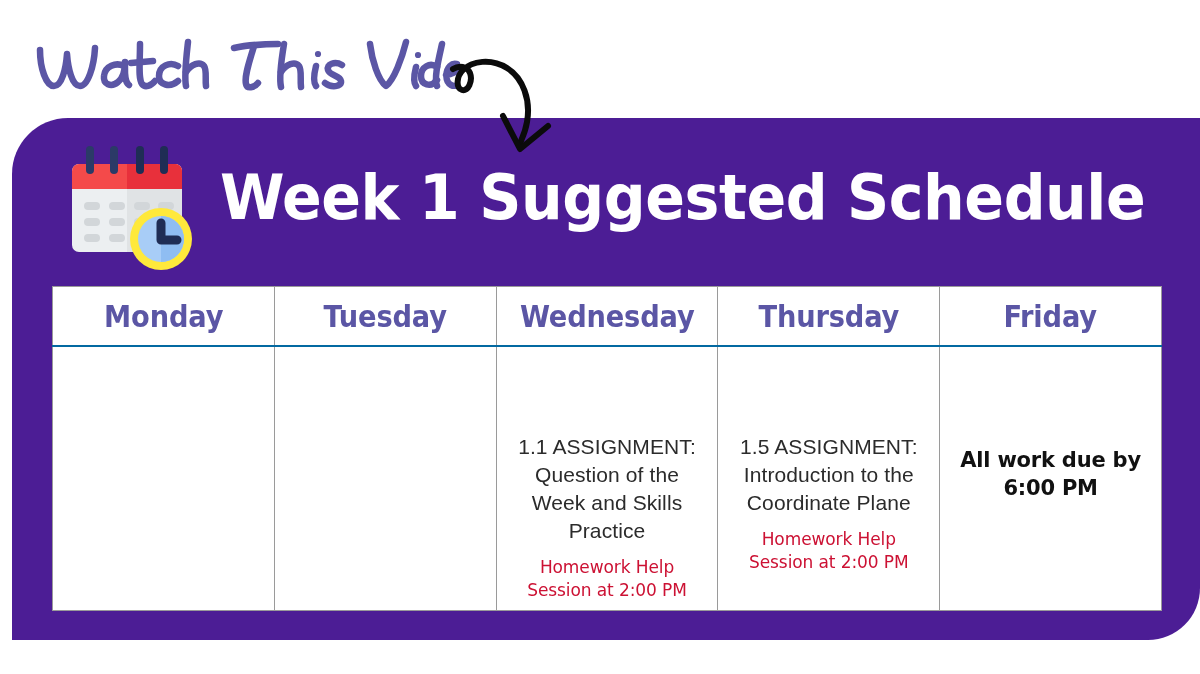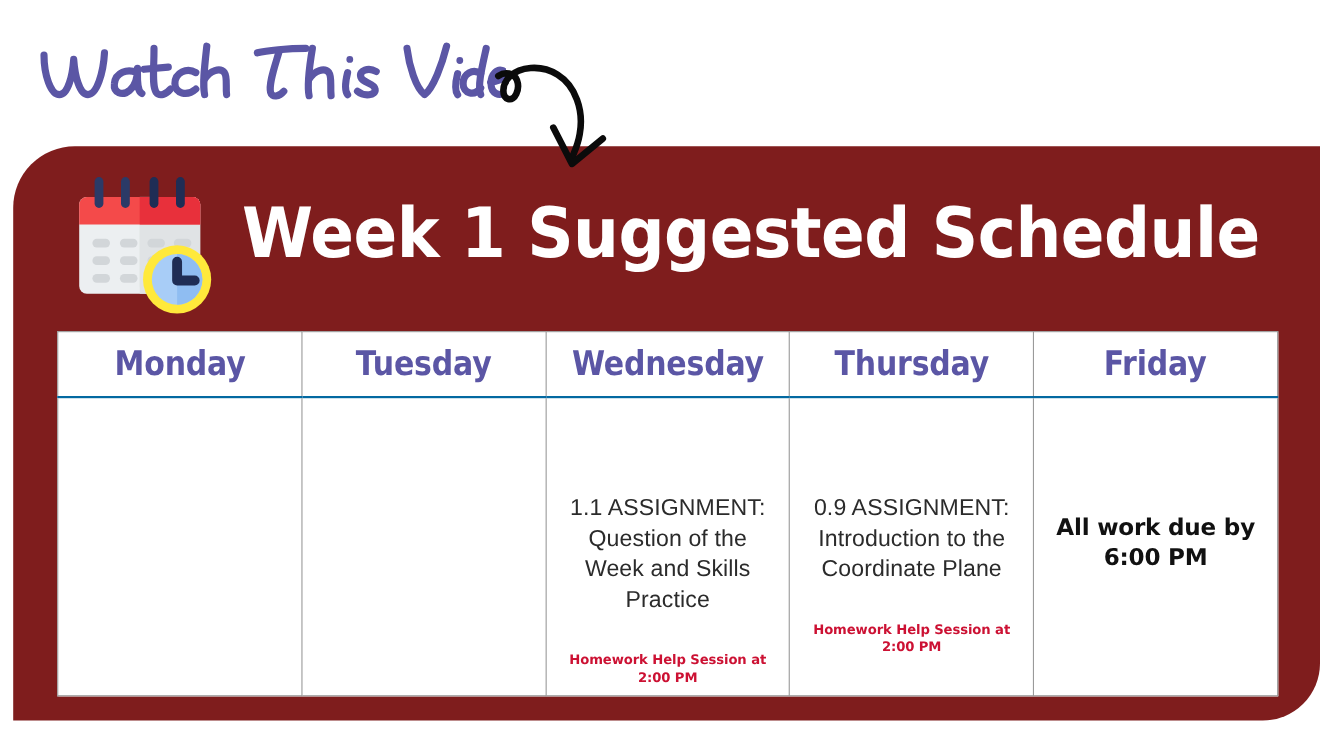--- a/index.html
+++ b/index.html
@@ -32,24 +32,24 @@
     top: 52px;
     width: 130px;
     height: 110px;
     z-index: 5;
   }
 
   
   #teal-panel {
     position: absolute;
     left: 12px;
-    top: 133px;
+    top: 118px;
     width: 1188px;
     height: 522px;
-    background: #7f1d1d;
+    background: #4c1d95;
     border-top-left-radius: 56px;
     border-bottom-right-radius: 52px;
     border-top-right-radius: 0px;
     border-bottom-left-radius: 0px;
   }
 
   
   #calendar-icon {
     position: absolute;
     left: 46px;
@@ -123,25 +123,25 @@
   .assignment-text {
     color: #2b2b2b;
     font-family: "Liberation Sans", sans-serif;
     font-size: 21px;
     line-height: 1.33;
     font-weight: normal;
     letter-spacing: 0.1px;
     margin-top: 48px;
   }
   .hw-note {
-    margin-top: 32px;
+    margin-top: 11px;
     color: #cc1133;
     font-family: "DejaVu Sans", sans-serif;
-    font-weight: bold;
-    font-size: 12px;
+    font-weight: normal;
+    font-size: 17px;
     line-height: 1.35;
     letter-spacing: -0.1px;
   }
   .due-note {
     color: #111111;
     font-family: "DejaVu Sans", sans-serif;
     font-weight: bold;
     font-size: 21px;
     line-height: 1.35;
     letter-spacing: -0.2px;
@@ -262,21 +262,21 @@
           </div>
         </td>
         <td>
           <div class="cell-inner">
             <div class="assignment-text">1.1 ASSIGNMENT: Question of the Week and Skills Practice</div>
             <div class="hw-note">Homework Help Session at 2:00 PM</div>
           </div>
         </td>
         <td>
           <div class="cell-inner">
-            <div class="assignment-text">0.9 ASSIGNMENT: Introduction to the Coordinate Plane</div>
+            <div class="assignment-text">1.5 ASSIGNMENT: Introduction to the Coordinate Plane</div>
             <div class="hw-note">Homework Help Session at 2:00 PM</div>
           </div>
         </td>
         <td>
           <div class="cell-inner middle">
             <div class="due-note">All work due by 6:00 PM</div>
           </div>
         </td>
       </tr>
     </tbody>

